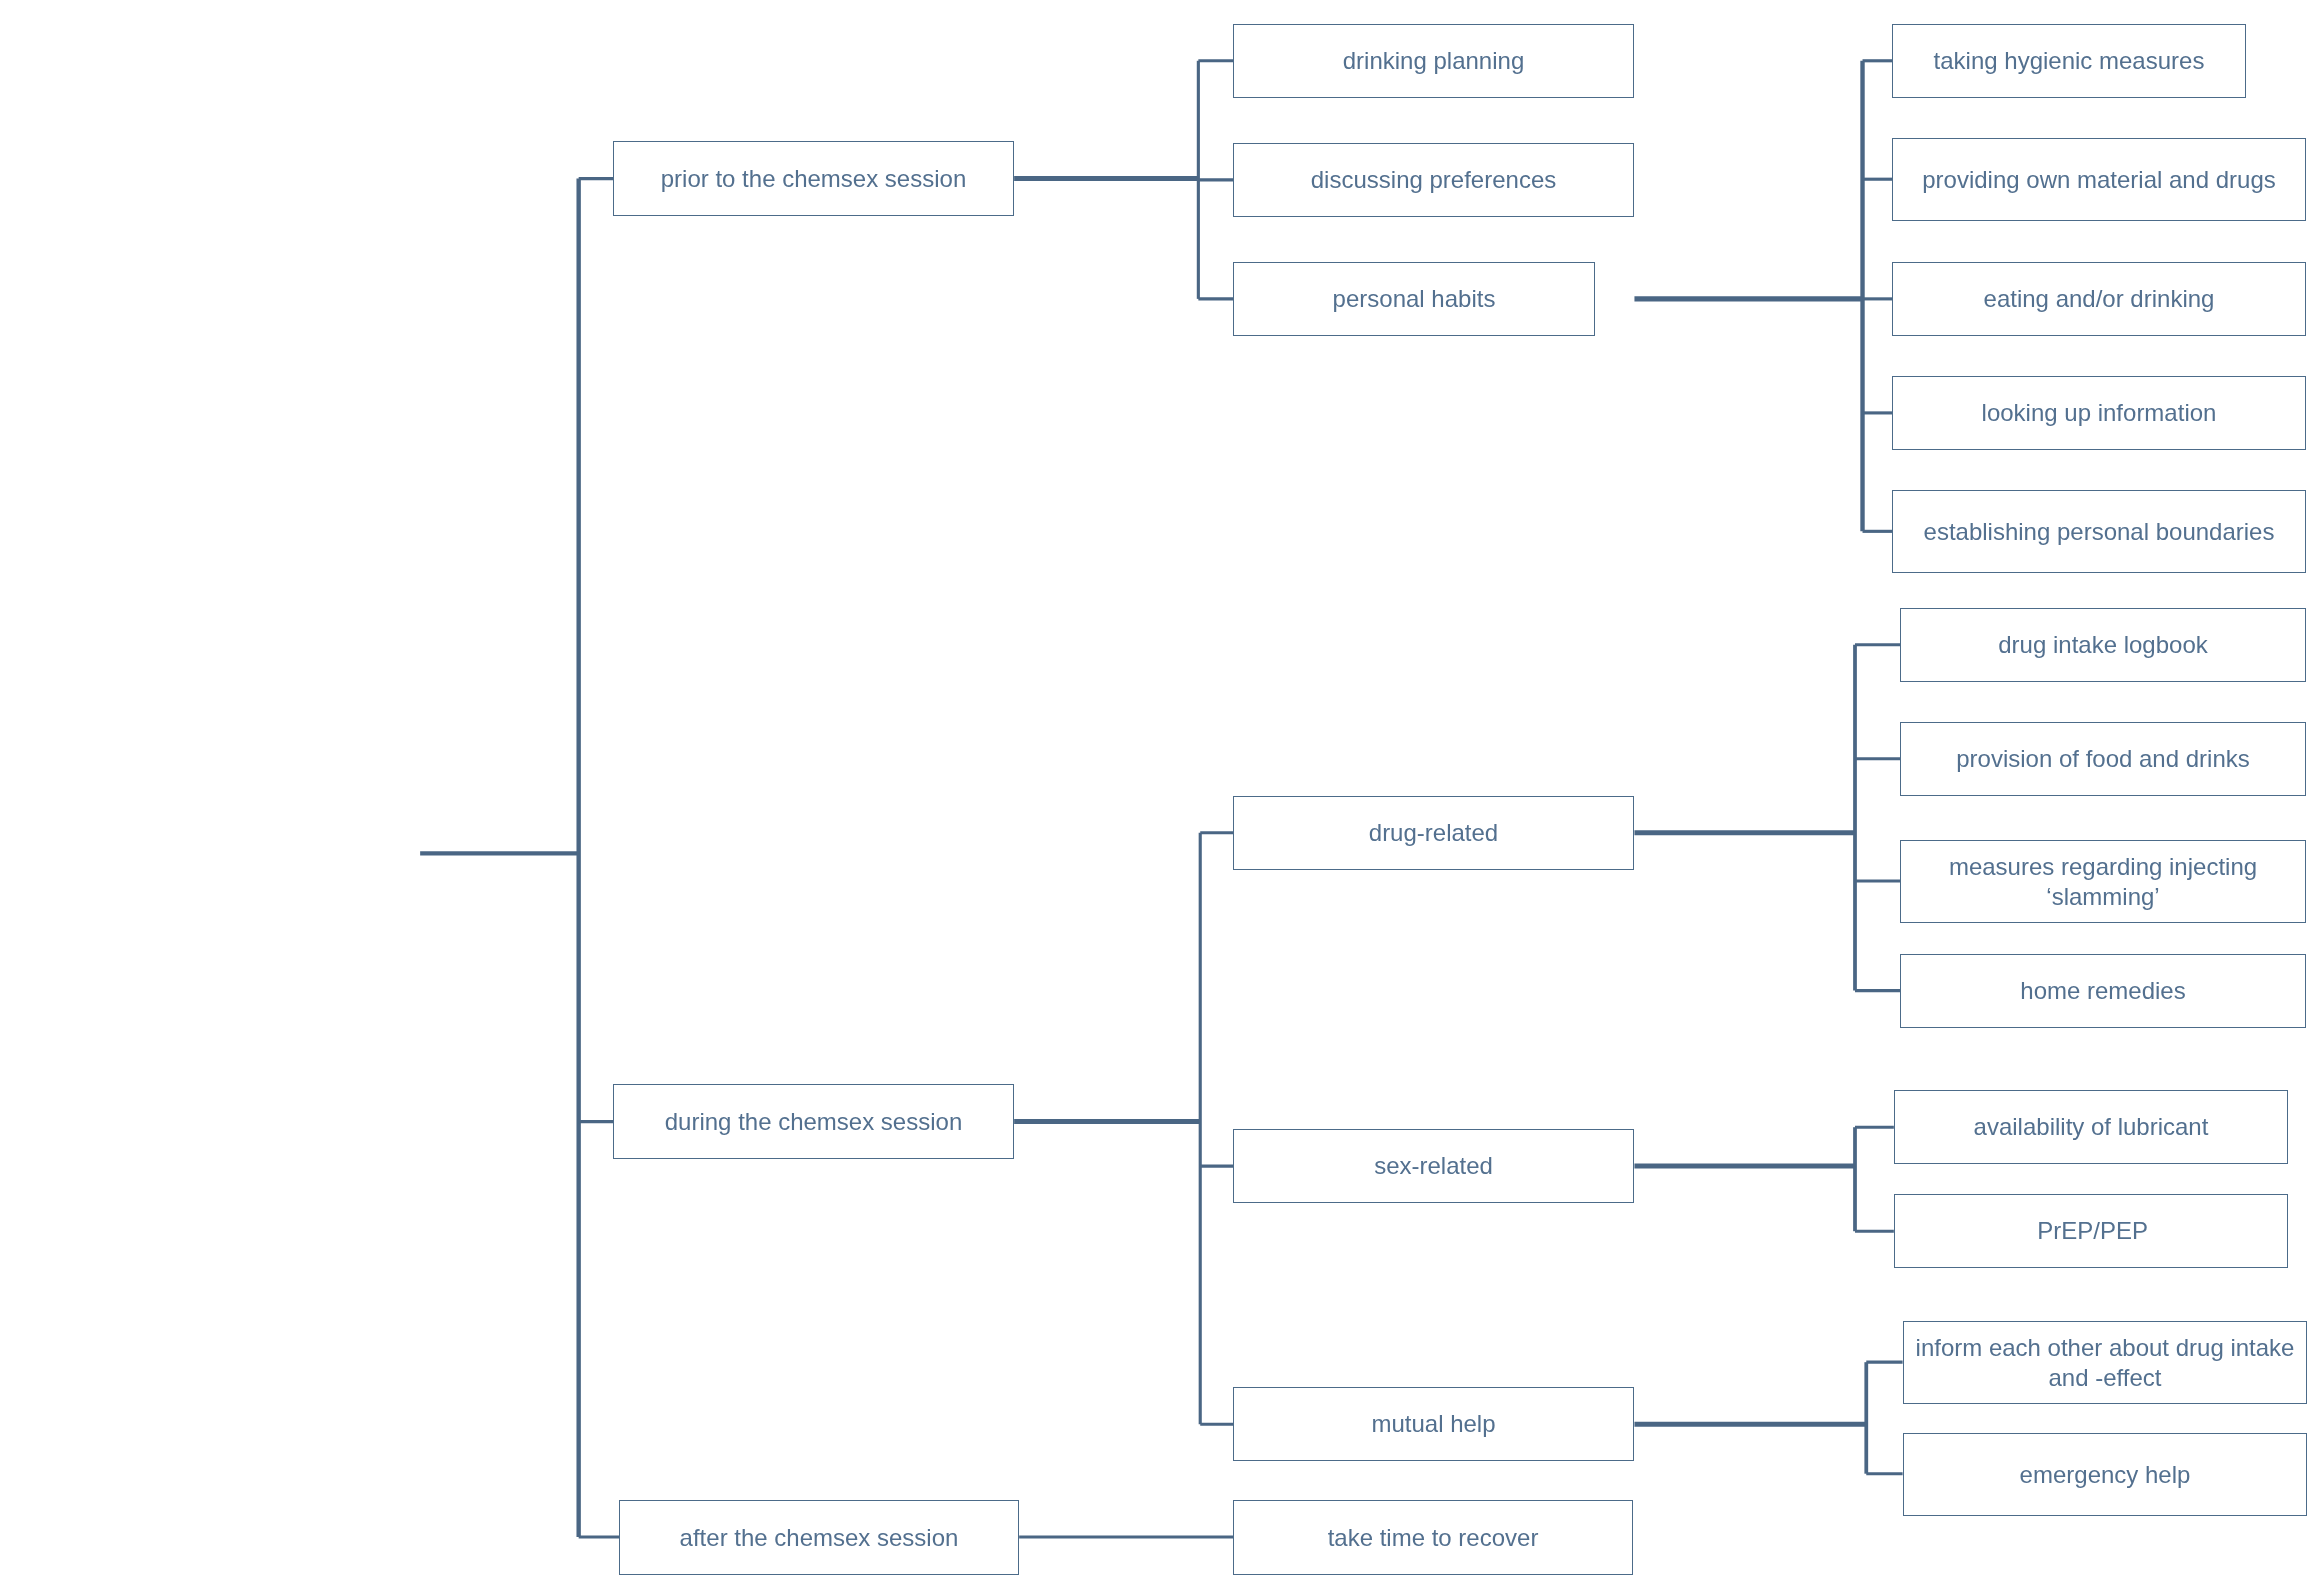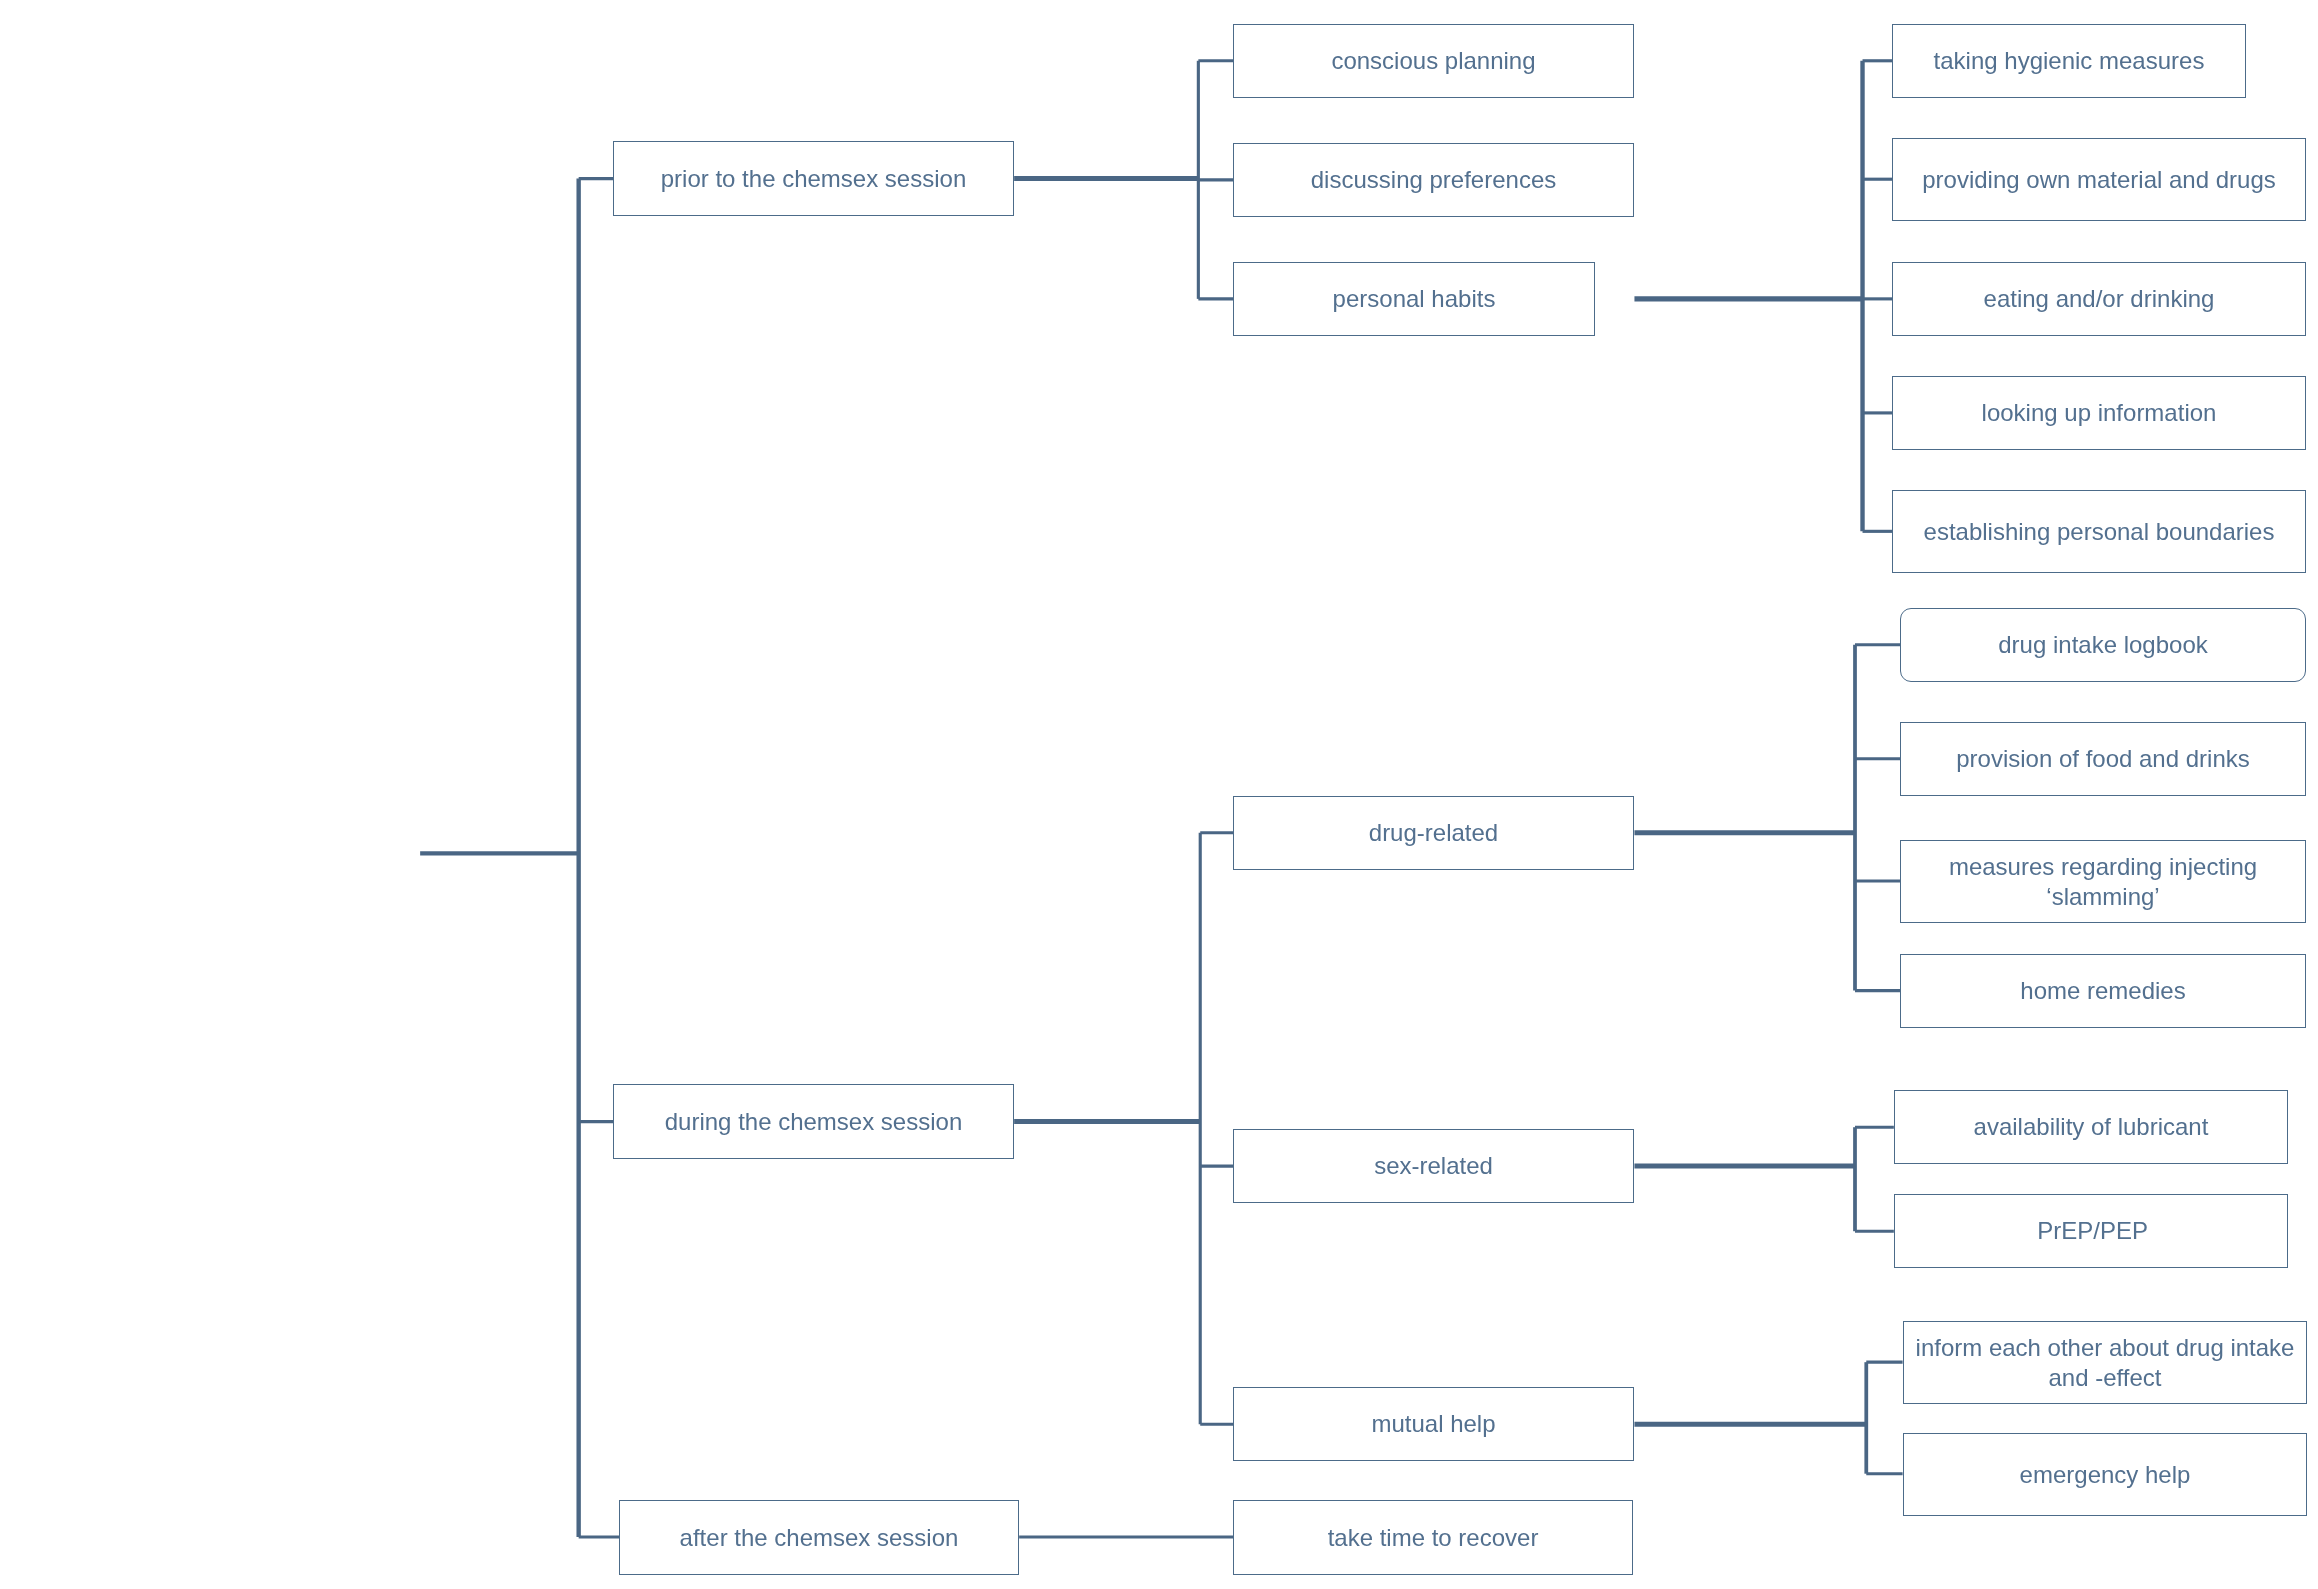--- a/index.html
+++ b/index.html
@@ -96,21 +96,21 @@
     <span class="node-label">prior to the chemsex session</span>
   </div>
   <div class="node" style="left: 613px; top: 1084px; width: 401px; height: 75px; font-size: 24px;">
     <span class="node-label">during the chemsex session</span>
   </div>
   <div class="node" style="left: 619px; top: 1500px; width: 400px; height: 75px; font-size: 24px;">
     <span class="node-label">after the chemsex session</span>
   </div>
 
   <div class="node" style="left: 1233px; top: 24px; width: 401px; height: 74px; font-size: 24px;">
-    <span class="node-label">conscious planning</span>
+    <span class="node-label">drinking planning</span>
   </div>
   <div class="node" style="left: 1233px; top: 143px; width: 401px; height: 74px; font-size: 24px;">
     <span class="node-label">discussing preferences</span>
   </div>
   <div class="node" style="left: 1233px; top: 262px; width: 362px; height: 74px; font-size: 24px;">
     <span class="node-label">personal habits</span>
   </div>
 
   <div class="node" style="left: 1233px; top: 796px; width: 401px; height: 74px; font-size: 24px;">
     <span class="node-label">drug-related</span>
@@ -135,21 +135,21 @@
   <div class="node" style="left: 1892px; top: 262px; width: 414px; height: 74px; font-size: 24px;">
     <span class="node-label">eating and/or drinking</span>
   </div>
   <div class="node" style="left: 1892px; top: 376px; width: 414px; height: 74px; font-size: 24px; justify-content: flex-end;">
     <span class="node-label">looking up information</span>
   </div>
   <div class="node" style="left: 1892px; top: 490px; width: 414px; height: 83px; font-size: 24px;">
     <span class="node-label">establishing personal boundaries</span>
   </div>
 
-  <div class="node" style="left: 1900px; top: 608px; width: 406px; height: 74px; font-size: 24px; border-radius: 11px;">
+  <div class="node" style="left: 1900px; top: 608px; width: 406px; height: 74px; font-size: 24px;">
     <span class="node-label">drug intake logbook</span>
   </div>
   <div class="node" style="left: 1900px; top: 722px; width: 406px; height: 74px; font-size: 24px;">
     <span class="node-label">provision of food and drinks</span>
   </div>
   <div class="node" style="left: 1900px; top: 840px; width: 406px; height: 83px; font-size: 24px;">
     <span class="node-label">measures regarding injecting ‘slamming’</span>
   </div>
   <div class="node" style="left: 1900px; top: 954px; width: 406px; height: 74px; font-size: 24px;">
     <span class="node-label">home remedies</span>

